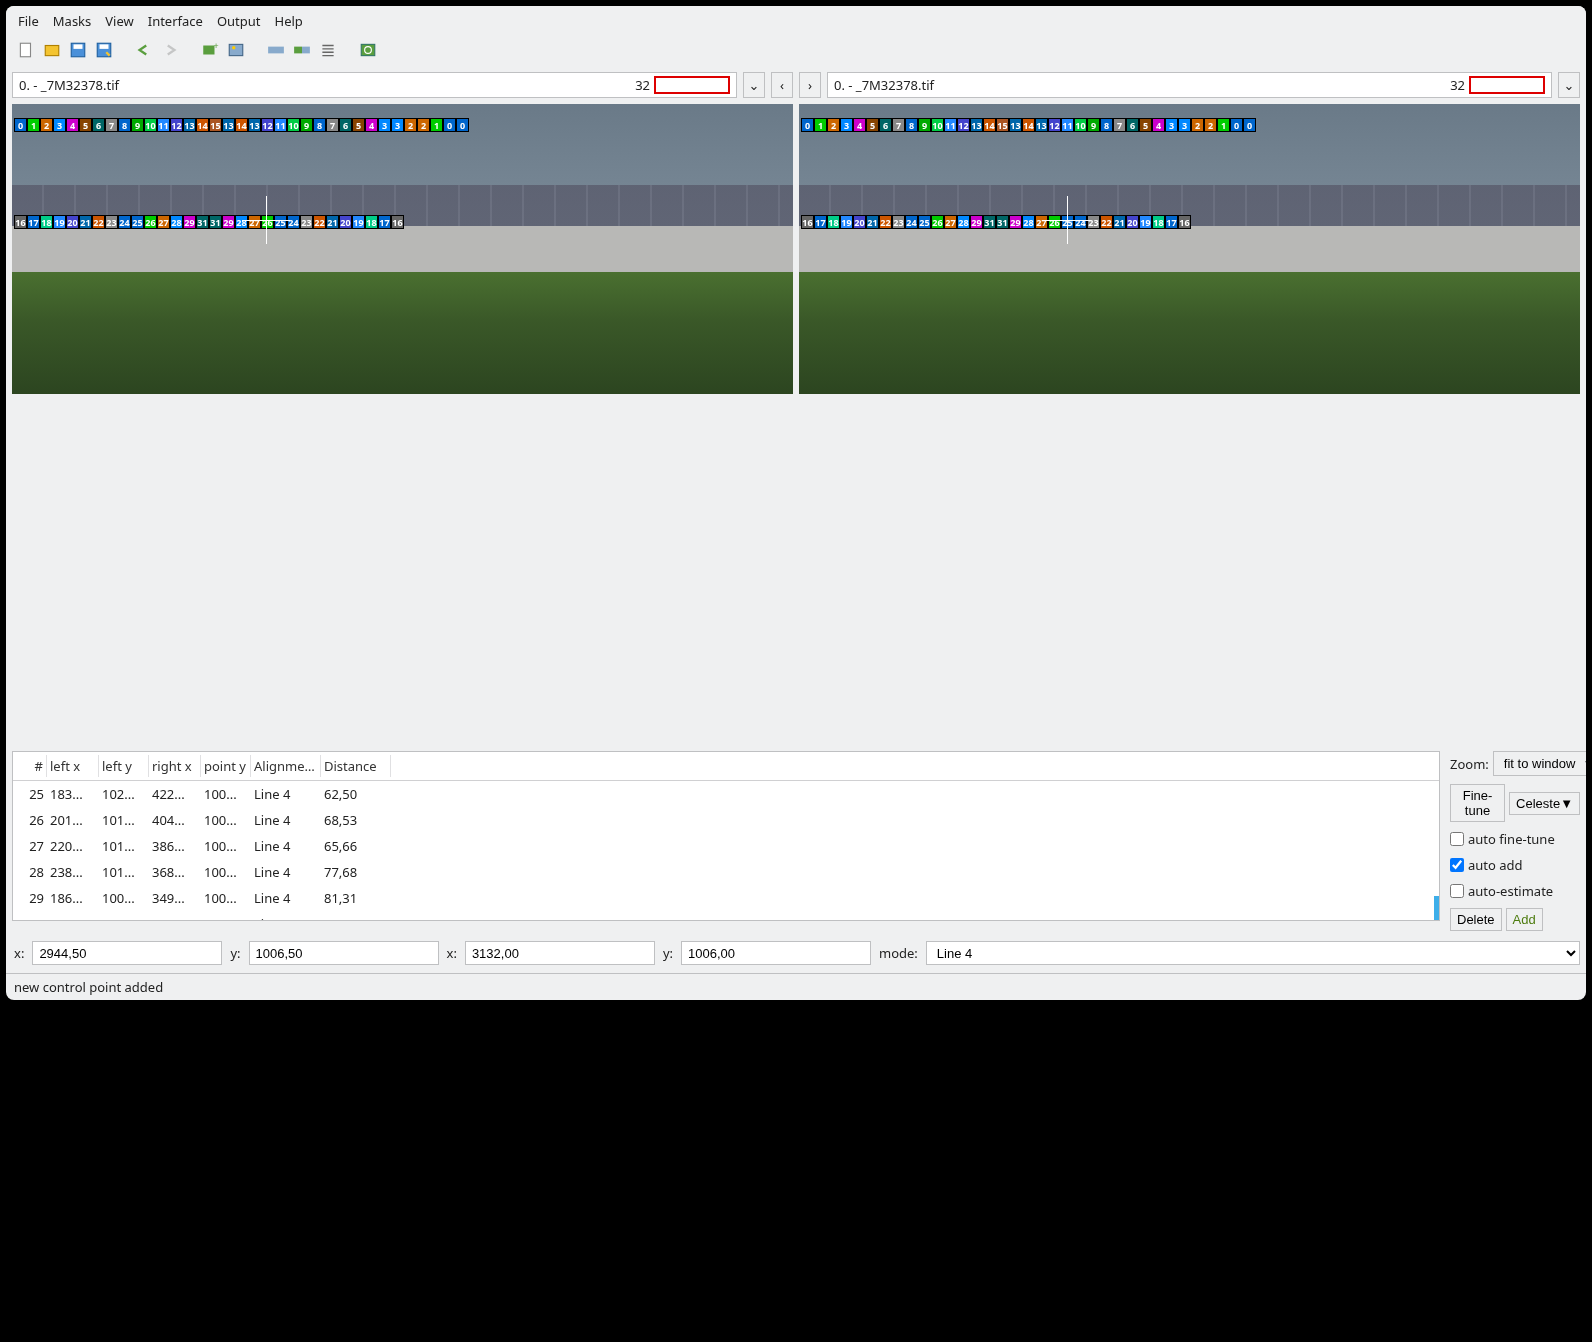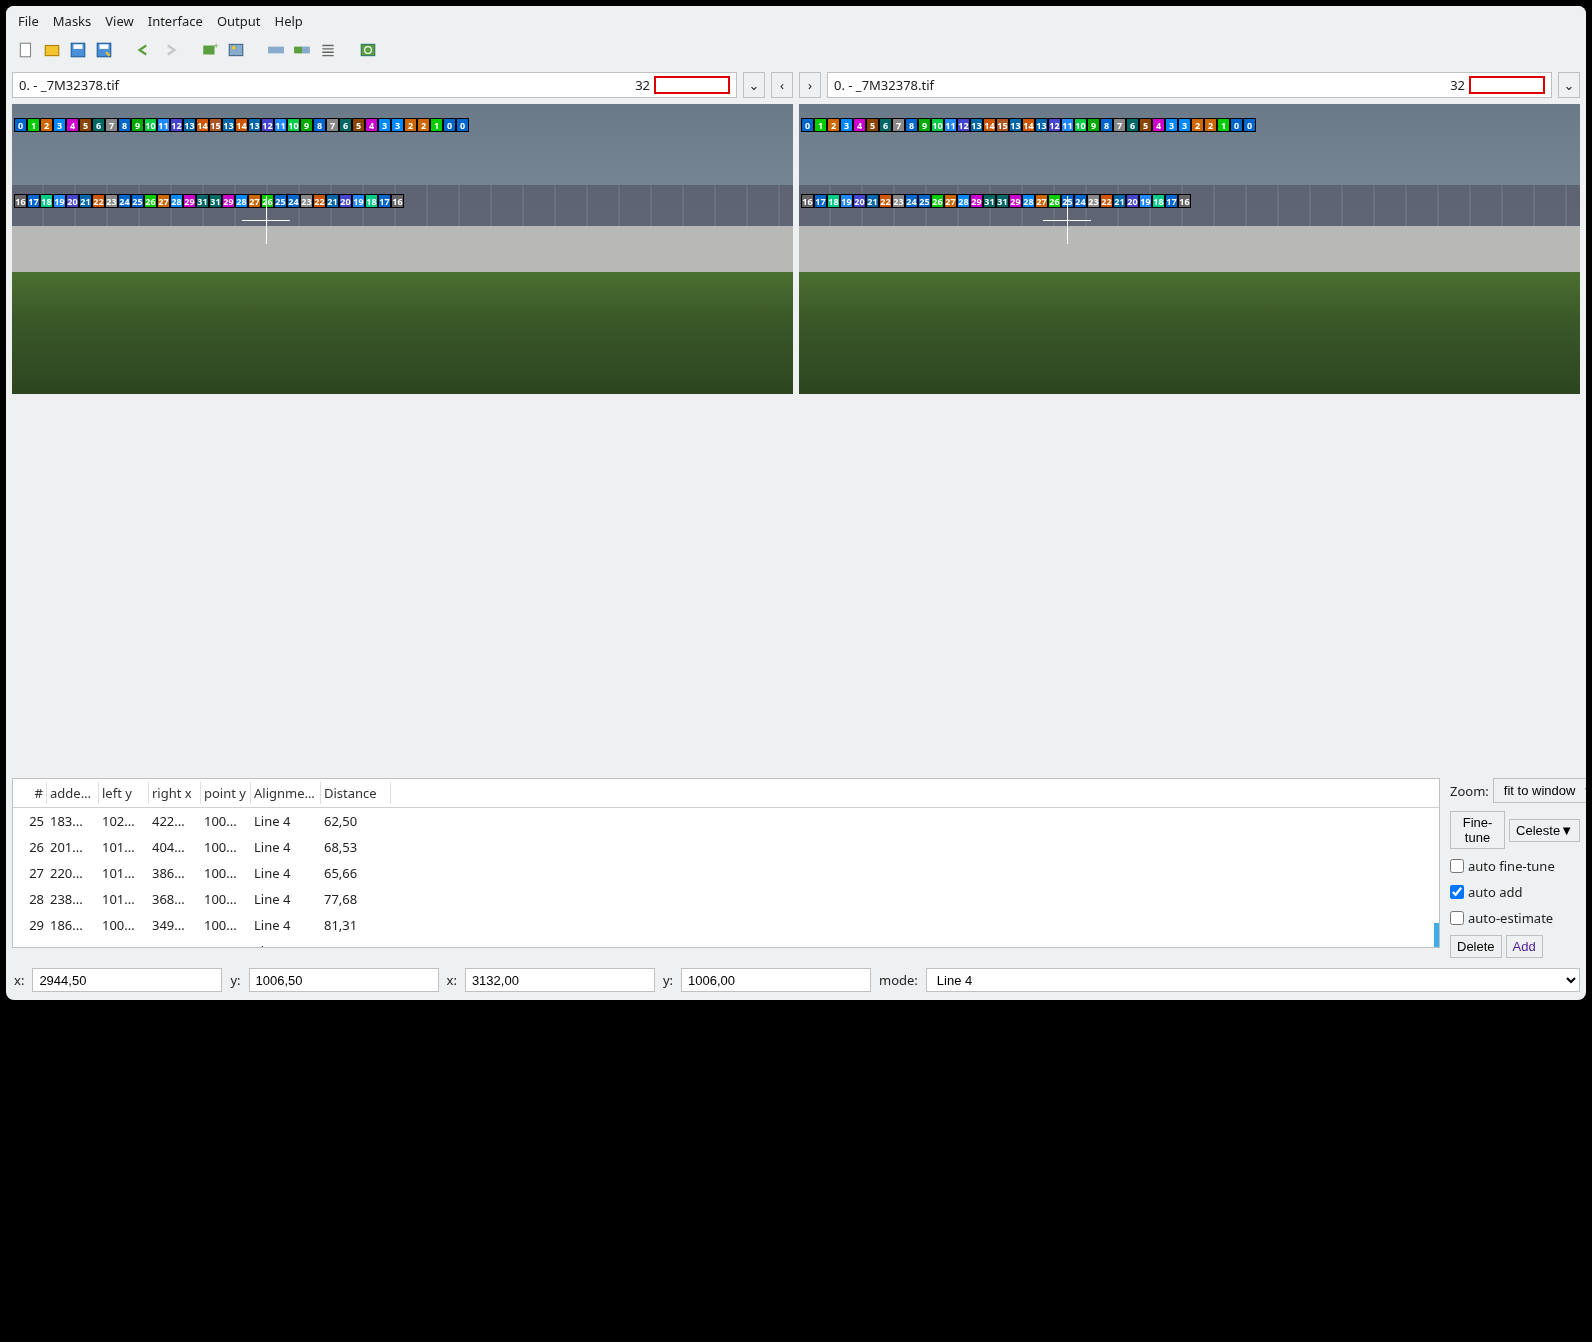--- a/index.html
+++ b/index.html
@@ -16,21 +16,21 @@
 .tab.active { background: #eff0f1; position: relative; top: 1px; }
 .selectors { display: flex; gap: 6px; padding: 6px; align-items: center; }
 .combo { flex: 1; display: flex; align-items: center; border: 1px solid #bfc0c2; background: #fff; height: 26px; padding: 0 6px; font-size: 13px; }
 .combo .count { margin-left: auto; margin-right: 4px; }
 .redbox { width: 76px; height: 18px; border: 2px solid #d00; background: #fff; }
 .navbtn { width: 22px; height: 26px; border: 1px solid #bfc0c2; background: #eff0f1; display: flex; align-items: center; justify-content: center; cursor: default; }
 .imgrow { display: flex; gap: 6px; padding: 0 6px; }
 .imgpanel { flex: 1; height: 290px; position: relative; overflow: hidden; background: linear-gradient(#778 0%, #889 28%, #aab 30%, #99a 42%, #bbb 42%, #bcbcbc 58%, #4a6 58%, #375 80%, #263 100%); }
 .cp-row { position: absolute; display: flex; gap: 0px; }
 .cp-row.r1 { top: 14px; left: 2px; }
-.cp-row.r2 { top: 90px; left: 2px; }
+.cp-row.r2 { top: 111px; left: 2px; }
 .cp { width: 13px; height: 14px; font-size: 9px; font-weight: bold; color: #fff; display: flex; align-items: center; justify-content: center; border: 1px solid #000; }
 .grassarea { position: absolute; bottom: 0; left: 0; right: 0; height: 42%; background: linear-gradient(#4a7030, #3a5828 40%, #2c4520); }
 .concrete { position: absolute; top: 42%; left: 0; right: 0; height: 16%; background: #b8b8b6; }
 .building { position: absolute; top: 0; left: 0; right: 0; height: 42%; background: linear-gradient(#6a7a88, #7a8a98); }
 .glass { position: absolute; top: 28%; left: 0; right: 0; height: 14%; background: repeating-linear-gradient(90deg, #556, #556 30px, #667 30px, #667 32px); opacity: .7; }
 .crosshair { position: absolute; width: 48px; height: 48px; }
 .crosshair::before, .crosshair::after { content: ''; position: absolute; background: #fff; }
 .crosshair::before { left: 50%; top: 0; bottom: 0; width: 1px; }
 .crosshair::after { top: 50%; left: 0; right: 0; height: 1px; }
 .midgap { flex: 1; }
@@ -42,21 +42,21 @@
 .tblbody { overflow-y: auto; position: relative; }
 .tblrow { font-size: 13px; }
 .tblrow div { padding: 1px 3px; white-space: nowrap; overflow: hidden; text-overflow: ellipsis; }
 .tblrow div:first-child, .tblhead div:first-child { text-align: right; }
 .tblrow div:nth-child(7), .tblhead div:nth-child(7) { text-align: left; }
 .scrollthumb { position: absolute; right: 0; bottom: 0; width: 5px; height: 24px; background: #3daee9; }
 .sidectl { width: 130px; display: flex; flex-direction: column; gap: 8px; }
 .sidectl .row { display: flex; align-items: center; gap: 4px; }
 .sidectl select, .sidectl button { font-size: 13px; padding: 3px 6px; border: 1px solid #bfc0c2; background: #eff0f1; }
 .sidectl button { cursor: default; }
-.sidectl button:disabled { color: #4c1d95; }
+.sidectl button:disabled { color: #4d7c0f; }
 .chk { display: flex; align-items: center; gap: 4px; }
 .chk input { width: 14px; height: 14px; }
 .coordbar { display: flex; gap: 6px; padding: 4px 6px 8px; align-items: center; }
 .coordbar label { padding: 0 2px; }
 .coordbar input { flex: 0 0 100px; height: 24px; border: 1px solid #bfc0c2; background: #fff; padding: 0 6px; font-size: 13px; }
 .coordbar select { flex: 1; height: 24px; border: 1px solid #bfc0c2; background: #fff; padding: 0 6px; font-size: 13px; }
 .status { border-top: 1px solid #bfc0c2; padding: 4px 8px; font-size: 13px; }
 </style>
 </head>
 <body>
@@ -318,21 +318,21 @@
       <div class="crosshair" style="top:92px;left:244px"></div>
     </div>
   </div>
 
   <div class="midgap"></div>
 
   <div class="bottom">
     <div class="tablewrap">
       <div class="tblhead">
         <div>#</div>
-        <div>added x</div>
+        <div>left x</div>
         <div>left y</div>
         <div>right x</div>
         <div>point y</div>
         <div>Alignment</div>
         <div>Distance</div>
       </div>
       <div class="tblbody" id="tblbody">
         <div class="tblrow">
             <div>25</div>
             <div>183...</div>
@@ -424,14 +424,15 @@
     <label>y:</label>
     <input value="1006,50" style="">
     <label>x:</label>
     <input value="3132,00" style="">
     <label>y:</label>
     <input value="1006,00" style="">
     <label>mode:</label>
     <select><option>Line 4</option></select>
   </div>
 
+  <div class="status">new control point added</div>
 
 </div>
 
 </body></html>

